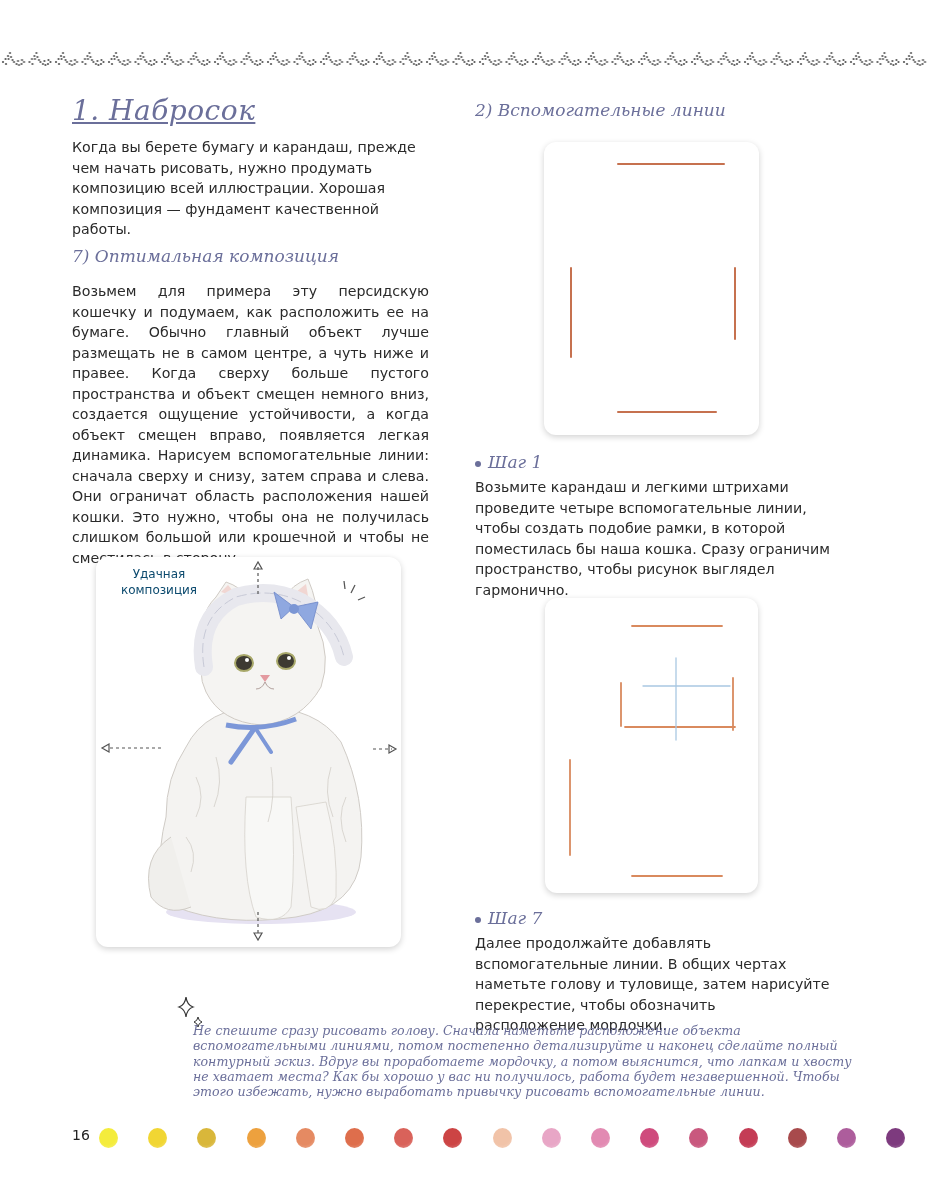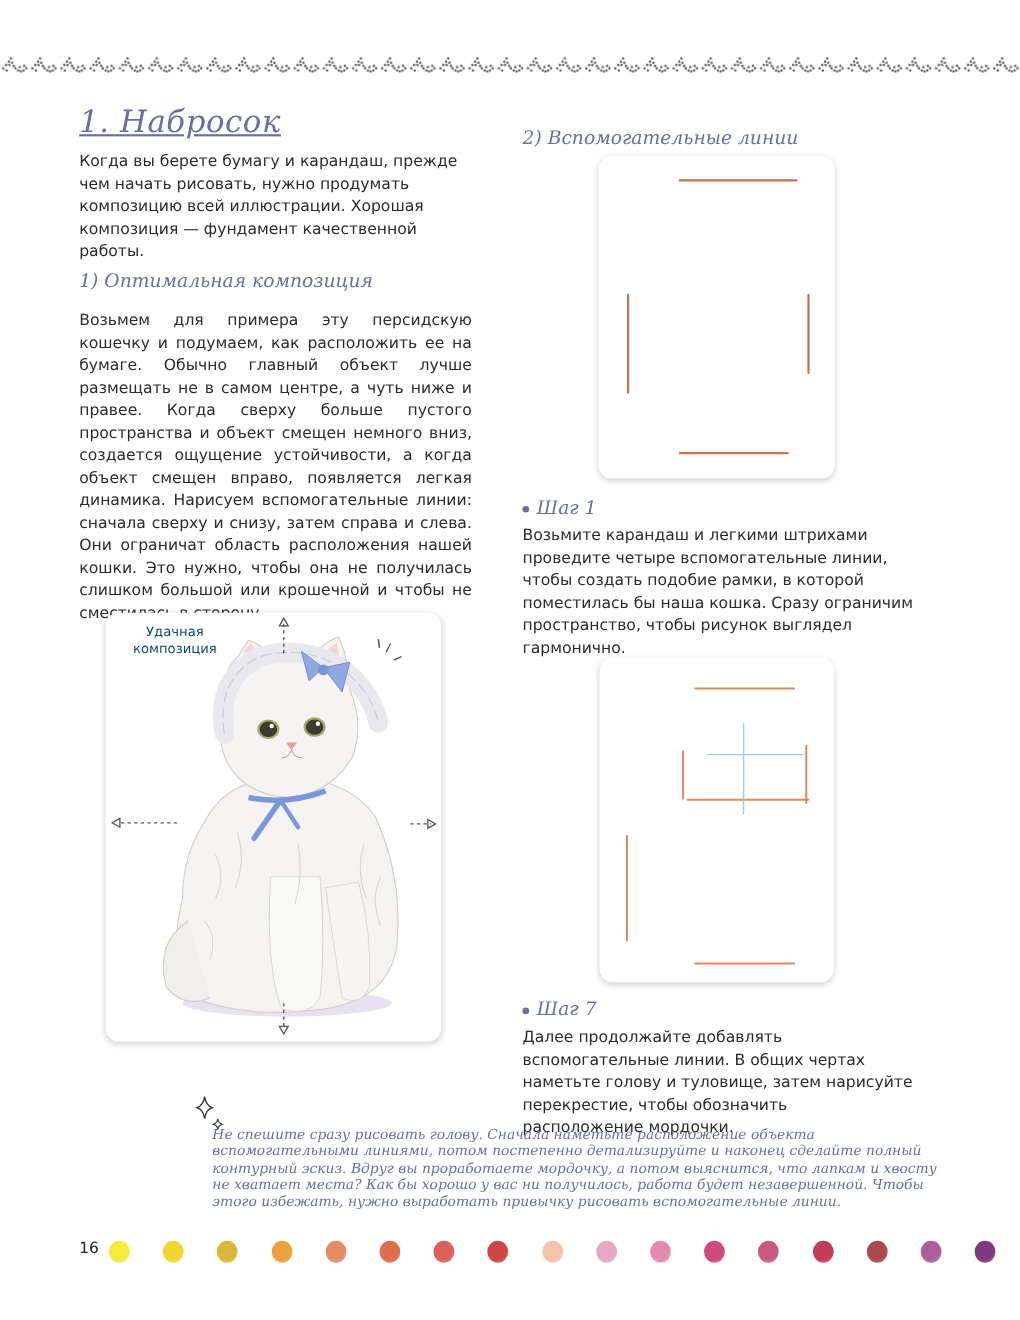--- a/index.html
+++ b/index.html
@@ -44,21 +44,21 @@
       <circle cx="22" cy="10" r="1.1" fill="#555"></circle>
       <circle cx="6" cy="14" r="1.1" fill="#555"></circle>
     </pattern>
   </defs>
   <rect x="0" y="0" width="927" height="22" fill="url(#scallop)"></rect>
 </svg>
 
 <div class="h1 hand">1. Набросок</div>
 <div class="body-text" style="left:72px; top:137px; width:365px;">Когда вы берете бумагу и карандаш, прежде чем начать рисовать, нужно продумать композицию всей иллюстрации. Хорошая композиция — фундамент качественной работы.</div>
 
-<div class="h2 hand" style="left:72px; top:246px;">1) Оптимальная композиция</div>
+<div class="h2 hand" style="left:72px; top:246px;">7) Оптимальная композиция</div>
 <div class="body-text" style="left:72px; top:281px; width:357px; text-align:justify;">Возьмем для примера эту персидскую кошечку и подумаем, как расположить ее на бумаге. Обычно главный объект лучше размещать не в самом центре, а чуть ниже и правее. Когда сверху больше пустого пространства и объект смещен немного вниз, создается ощущение устойчивости, а когда объект смещен вправо, появляется легкая динамика. Нарисуем вспомогательные линии: сначала сверху и снизу, затем справа и слева. Они ограничат область расположения нашей кошки. Это нужно, чтобы она не получилась слишком большой или крошечной и чтобы не сместилась в сторону.</div>
 
 <div class="card" style="left:96px; top:557px; width:305px; height:390px;">
   <svg width="305" height="390" viewBox="0 0 305 390">
 
     <ellipse cx="165" cy="355" rx="95" ry="12" fill="#e6e2f2"></ellipse>
 
     <path d="M70 260 Q55 320 80 350 Q130 370 200 360 Q260 350 265 300 Q270 240 245 185 Q220 150 165 150 Q110 150 90 190 Q70 220 70 260Z" fill="#f4f3f1" stroke="#cfcbc6" stroke-width="1"></path>
 
     <path d="M75 280 Q45 300 55 340 Q70 360 95 350" fill="#f0efec" stroke="#d0ccc6" stroke-width="1"></path>
@@ -119,21 +119,21 @@
       <line x1="259" y1="28" x2="255" y2="36"></line>
       <line x1="262" y1="43" x2="269" y2="40"></line>
     </g>
   </svg>
 </div>
 <div class="cat-label">
   <div>Удачная</div>
   <div>композиция</div>
 </div>
 
-<div class="h2 hand" style="left:475px; top:100px;margin-top:16px;">2) Вспомогательные линии</div>
+<div class="h2 hand" style="left:475px; top:100px;">2) Вспомогательные линии</div>
 
 <div class="card" style="left:544px; top:142px; width:215px; height:293px;">
   <svg width="215" height="293" viewBox="0 0 215 293">
     <g stroke="#c0623c" stroke-width="2" stroke-linecap="round" opacity="0.9">
       <line x1="74" y1="22" x2="180" y2="22"></line>
       <line x1="74" y1="270" x2="172" y2="270"></line>
       <line x1="27" y1="126" x2="27" y2="215"></line>
       <line x1="191" y1="126" x2="191" y2="197"></line>
     </g>
   </svg>

